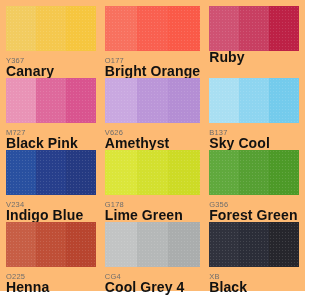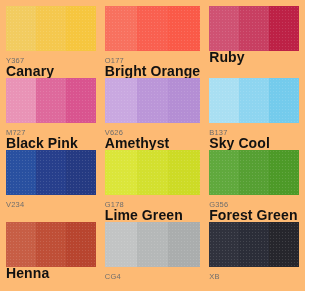--- a/index.html
+++ b/index.html
@@ -124,20 +124,21 @@
       <div class="code">B137</div>
       <div class="name">Sky Cool</div>
     </div>
     <div class="cell">
       <div class="swatch">
         <div class="band" style="background: rgb(41, 80, 160);"></div>
         <div class="band" style="background: rgb(39, 63, 140);"></div>
         <div class="band" style="background: rgb(37, 58, 130);"></div>
       </div>
       <div class="code">V234</div>
+      <div class="name">Indigo Blue</div>
     </div>
     <div class="cell">
       <div class="swatch">
         <div class="band" style="background: rgb(219, 230, 58);"></div>
         <div class="band" style="background: rgb(211, 224, 47);"></div>
         <div class="band" style="background: rgb(205, 219, 38);"></div>
       </div>
       <div class="code">G178</div>
       <div class="name">Lime Green</div>
     </div>
@@ -149,31 +150,34 @@
       </div>
       <div class="code">G356</div>
       <div class="name">Forest Green</div>
     </div>
     <div class="cell">
       <div class="swatch">
         <div class="band" style="background: rgb(199, 94, 69);"></div>
         <div class="band" style="background: rgb(191, 79, 55);"></div>
         <div class="band" style="background: rgb(184, 69, 47);"></div>
       </div>
+      <div class="code">O225</div>
       <div class="name">Henna</div>
     </div>
     <div class="cell">
       <div class="swatch">
         <div class="band" style="background: rgb(194, 196, 196);"></div>
         <div class="band" style="background: rgb(181, 184, 184);"></div>
         <div class="band" style="background: rgb(170, 173, 173);"></div>
       </div>
       <div class="code">CG4</div>
+      <div class="name">Cool Grey 4</div>
     </div>
     <div class="cell">
       <div class="swatch">
         <div class="band" style="background: rgb(48, 50, 61);"></div>
         <div class="band" style="background: rgb(43, 45, 56);"></div>
         <div class="band" style="background: rgb(38, 38, 44);"></div>
       </div>
       <div class="code">XB</div>
+      <div class="name">Black</div>
     </div>
   </div>
 
 </body></html>

